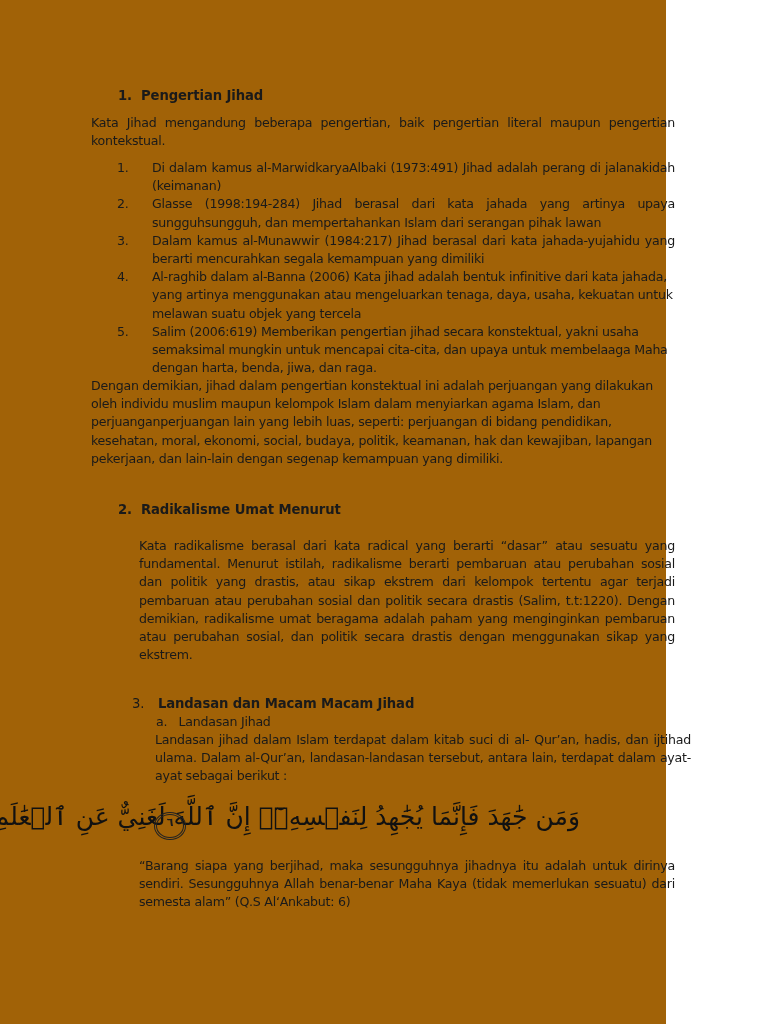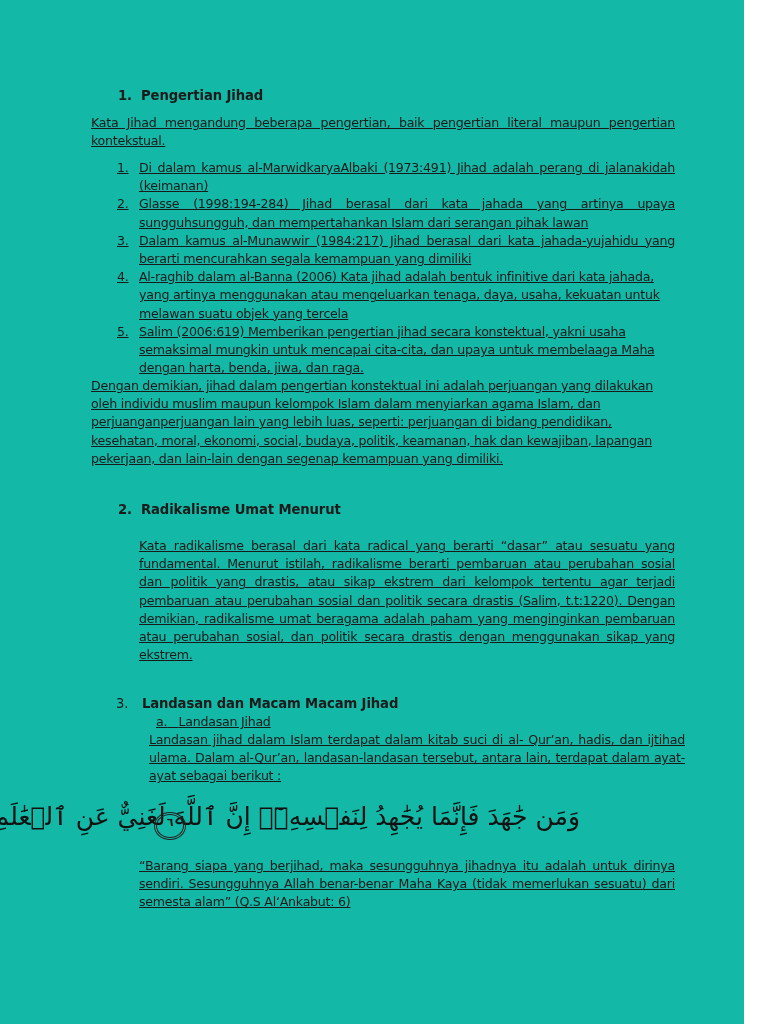--- a/index.html
+++ b/index.html
@@ -1,27 +1,27 @@
 <!DOCTYPE html>
 <html><head>
 <meta charset="utf-8">
 <style>
   html, body { margin: 0; padding: 0; background: #ffffff; }
   body {
     width: 768px; height: 1024px; overflow: hidden; position: relative;
     font-family: "DejaVu Sans", sans-serif; color: #1a1a1a;
   }
-  .page { position: absolute; left: 0; top: 0; width: 744px; height: 1024px; background: #14b8a6; }
+  .page { position: absolute; left: 0; top: 0; width: 666px; height: 1024px; background: #a16207; }
   .abs { position: absolute; }
   .h { font-weight: bold; font-size: 13.2px; letter-spacing: -0.1px; }
-  .p { font-size: 12.6px; line-height: 18.2px; letter-spacing: -0.25px; text-decoration: underline; }
+  .p { font-size: 12.6px; line-height: 18.2px; letter-spacing: -0.25px; }
   .j { text-align: justify; text-align-last: left; }
   .li { display: flex; }
   .li .n { width: 22px; flex: none; }
-  .li .t { flex: 1; }
+  .li .t { flex: 1; margin-left: 13px; }
   .arabic {
     font-family: "DejaVu Sans", sans-serif; font-size: 25px; direction: rtl;
     text-align: center; white-space: nowrap; color: #111;
   }
   .ayah-mark {
     display: inline-block; width: 26px; height: 22px; border-radius: 50%;
     border: 3px double #222; font-size: 11px; line-height: 16px; text-align: center;
     vertical-align: middle; margin-left: 6px; font-weight: bold;
   }
 </style>
@@ -62,31 +62,31 @@
 
   <div class="abs p" style="left:91px; top:377px; width:590px;">Dengan demikian, jihad dalam pengertian konstektual ini adalah perjuangan yang dilakukan oleh individu muslim maupun kelompok Islam dalam menyiarkan agama Islam, dan perjuanganperjuangan lain yang lebih luas, seperti: perjuangan di bidang pendidikan, kesehatan, moral, ekonomi, social, budaya, politik, keamanan, hak dan kewajiban, lapangan pekerjaan, dan lain-lain dengan segenap kemampuan yang dimiliki.</div>
 
   <div class="abs h" style="left:118px; top:502px;">
     <span>2.</span>&nbsp;
     <span>Radikalisme Umat Menurut</span>
   </div>
 
   <div class="abs p j" style="left:139px; top:537px; width:536px;">Kata radikalisme berasal dari kata radical yang berarti “dasar” atau sesuatu yang fundamental. Menurut istilah, radikalisme berarti pembaruan atau perubahan sosial dan politik yang drastis, atau sikap ekstrem dari kelompok tertentu agar terjadi pembaruan atau perubahan sosial dan politik secara drastis (Salim, t.t:1220). Dengan demikian, radikalisme umat beragama adalah paham yang menginginkan pembaruan atau perubahan sosial, dan politik secara drastis dengan menggunakan sikap yang ekstrem.</div>
 
-  <div class="abs h" style="left:116px; top:696px;text-align:right;">
+  <div class="abs h" style="left:132px; top:696px;text-align:right;">
     <span style="font-weight:normal;">3.</span>&nbsp;&nbsp;
     <span>Landasan dan Macam Macam Jihad</span>
   </div>
 
   <div class="abs p" style="left:156px; top:713px;">
     <span>a.</span>&nbsp;&nbsp;
     <span>Landasan Jihad</span>
   </div>
 
-  <div class="abs p j" style="left:149px; top:731px; width:536px;">Landasan jihad dalam Islam terdapat dalam kitab suci di al- Qur’an, hadis, dan ijtihad ulama. Dalam al-Qur’an, landasan-landasan tersebut, antara lain, terdapat dalam ayat-ayat sebagai berikut :</div>
+  <div class="abs p j" style="left:155px; top:731px; width:536px;">Landasan jihad dalam Islam terdapat dalam kitab suci di al- Qur’an, hadis, dan ijtihad ulama. Dalam al-Qur’an, landasan-landasan tersebut, antara lain, terdapat dalam ayat-ayat sebagai berikut :</div>
 
   <div class="abs arabic" style="left:140px; top:802px; width:440px; text-align:right;">
     <span>وَمَن جَٰهَدَ فَإِنَّمَا يُجَٰهِدُ لِنَفۡسِهِۦٓۚ إِنَّ ٱللَّهَ لَغَنِيٌّ عَنِ ٱلۡعَٰلَمِينَ</span>
   </div>
   <div class="abs" style="left:148px; top:812px;">
     <span class="ayah-mark">٦</span>
   </div>
 
   <div class="abs p j" style="left:139px; top:857px; width:536px;">“Barang siapa yang berjihad, maka sesungguhnya jihadnya itu adalah untuk dirinya sendiri. Sesungguhnya Allah benar-benar Maha Kaya (tidak memerlukan sesuatu) dari semesta alam” (Q.S Al‘Ankabut: 6)</div>
 

